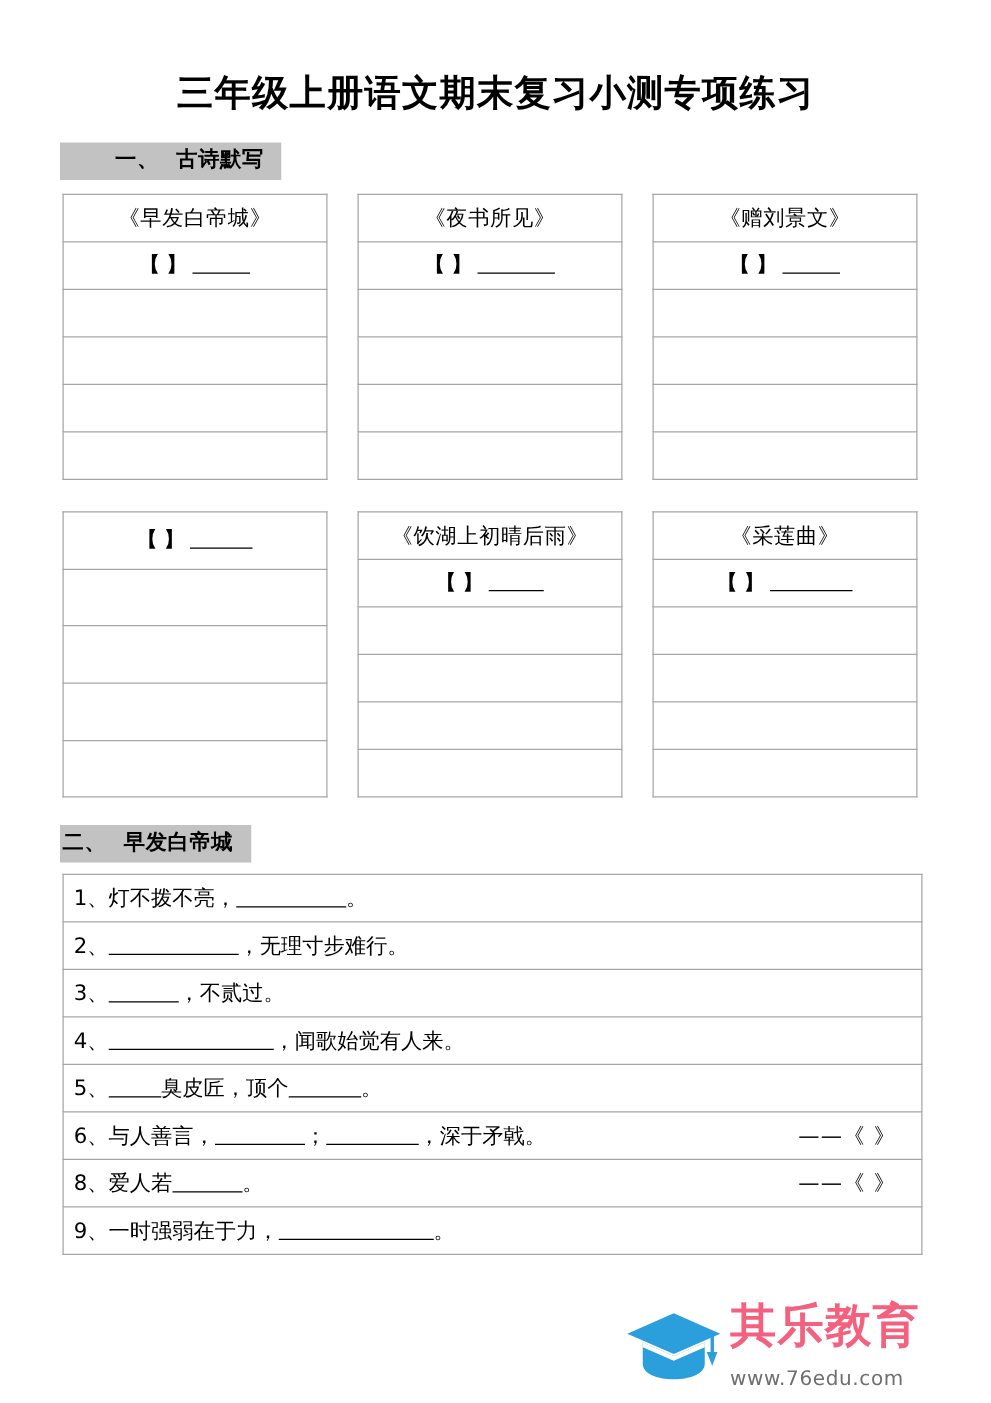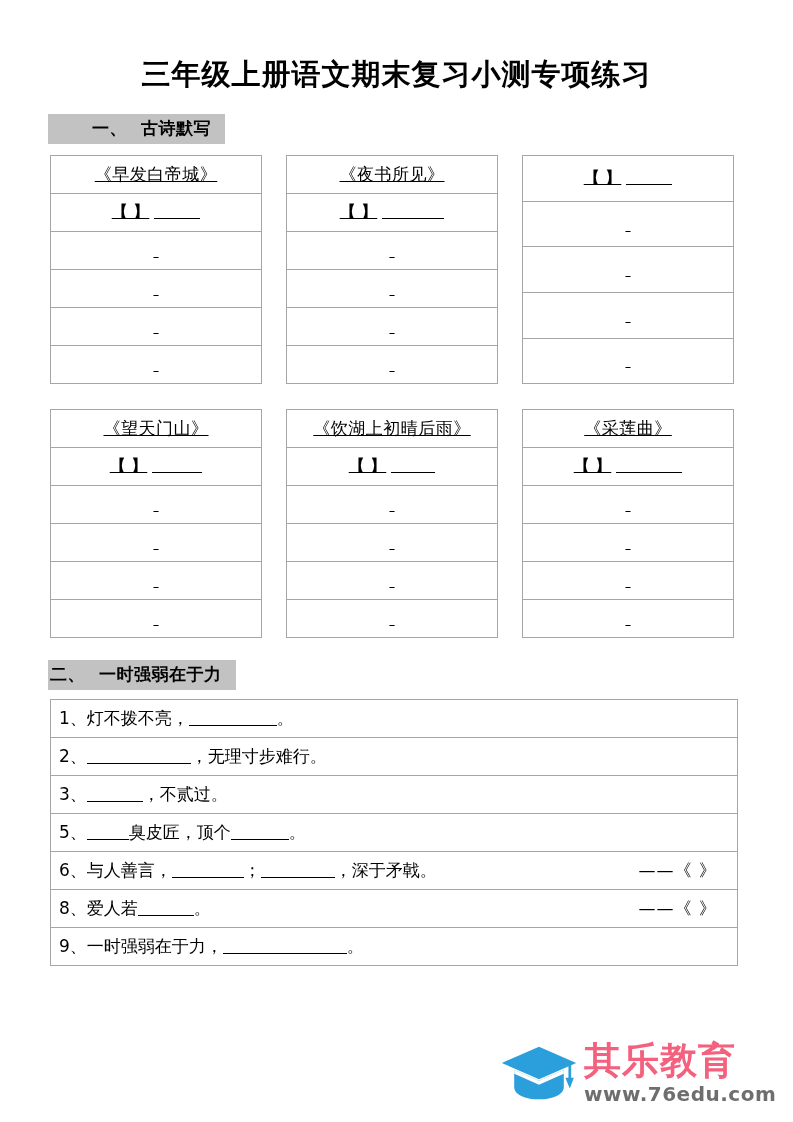--- a/index.html
+++ b/index.html
@@ -66,21 +66,20 @@
     flex: 1 1 0;
   }
   .poem-table td {
     border: 1px solid #a6a6a6;
     height: 38px;
     text-align: center;
     vertical-align: middle;
     padding: 0 4px;
     font-size: 16px;
     font-family: "DejaVu Serif", "Liberation Serif", serif;
-    text-decoration: underline;
   }
   .poem-table td.title-cell {
     font-size: 17px;
     letter-spacing: 0.5px;
   }
   .poem-table td.bracket-cell {
     font-size: 16px;
     font-weight: bold;
     font-family: "DejaVu Sans", "Liberation Sans", sans-serif;
   }
@@ -153,25 +152,25 @@
     line-height: 1;
   }
   .logo-brand {
     font-size: 37px;
     font-weight: bold;
     color: #f4617f;
     letter-spacing: 1px;
     font-family: "DejaVu Sans", "Liberation Sans", sans-serif;
   }
   .logo-url {
-    font-size: 20px;
-    font-weight: bold;
+    font-size: 16px;
+    font-weight: normal;
     color: #6e6e6e;
     letter-spacing: 0.5px;
-    margin-top: 5px;
+    margin-top: 16px;
     font-family: "DejaVu Sans", "Liberation Sans", sans-serif;
   }
 </style>
 </head>
 <body>
 
 <div class="page">
 
   <h1 class="doc-title">三年级上册语文期末复习小测专项练习</h1>
 
@@ -225,20 +224,23 @@
               <td class="blank-row">&nbsp;</td>
             </tr>
             <tr>
               <td class="blank-row">&nbsp;</td>
             </tr>
           </tbody>
         </table>
         <table class="poem-table">
           <tbody>
             <tr>
+              <td class="title-cell">《赠刘景文》</td>
+            </tr>
+            <tr>
               <td class="bracket-cell"><span>【   】</span><span class="blank" style="width: 46px;"></span></td>
             </tr>
             <tr>
               <td class="blank-row">&nbsp;</td>
             </tr>
             <tr>
               <td class="blank-row">&nbsp;</td>
             </tr>
             <tr>
               <td class="blank-row">&nbsp;</td>
@@ -247,23 +249,20 @@
               <td class="blank-row">&nbsp;</td>
             </tr>
           </tbody>
         </table>
       </div>
       <div class="band-gap"></div>
       <div class="poem-band">
         <table class="poem-table">
           <tbody>
             <tr>
-              <td class="title-cell">《望天门山》</td>
-            </tr>
-            <tr>
               <td class="bracket-cell"><span>【   】</span><span class="blank" style="width: 50px;"></span></td>
             </tr>
             <tr>
               <td class="blank-row">&nbsp;</td>
             </tr>
             <tr>
               <td class="blank-row">&nbsp;</td>
             </tr>
             <tr>
               <td class="blank-row">&nbsp;</td>
@@ -316,21 +315,21 @@
               <td class="blank-row">&nbsp;</td>
             </tr>
           </tbody>
         </table>
       </div>
     </div>
 
   <div>
     <div class="section-head">
       <span class="hl" style="background: rgb(194, 194, 194);">
-        <span class="num">二、</span><span>一时强弱在于力</span>
+        <span class="num">二、</span><span>早发白帝城</span>
       </span>
     </div>
   </div>
 
   <table class="sentence-table">
     <tbody id="sentence-host">
         <tr>
           <td>
             <div class="sentence-row-inner">
               <span class="sent-text"><span>1、</span><span>灯不拨不亮，</span><span class="ln" style="width: 88px;"></span><span>。</span></span>
@@ -343,20 +342,28 @@
             <div class="sentence-row-inner">
               <span class="sent-text"><span>2、</span><span class="ln" style="width: 104px;"></span><span>，无理寸步难行。</span></span>
               <span class="sent-spacer"></span>
             </div>
           </td>
         </tr>
         <tr>
           <td>
             <div class="sentence-row-inner">
               <span class="sent-text"><span>3、</span><span class="ln" style="width: 56px;"></span><span>，不贰过。</span></span>
+              <span class="sent-spacer"></span>
+            </div>
+          </td>
+        </tr>
+        <tr>
+          <td>
+            <div class="sentence-row-inner">
+              <span class="sent-text"><span>4、</span><span class="ln" style="width: 132px;"></span><span>，闻歌始觉有人来。</span></span>
               <span class="sent-spacer"></span>
             </div>
           </td>
         </tr>
         <tr>
           <td>
             <div class="sentence-row-inner">
               <span class="sent-text"><span>5、</span><span class="ln" style="width: 42px;"></span><span>臭皮匠，顶个</span><span class="ln" style="width: 58px;"></span><span>。</span></span>
               <span class="sent-spacer"></span>
             </div>

